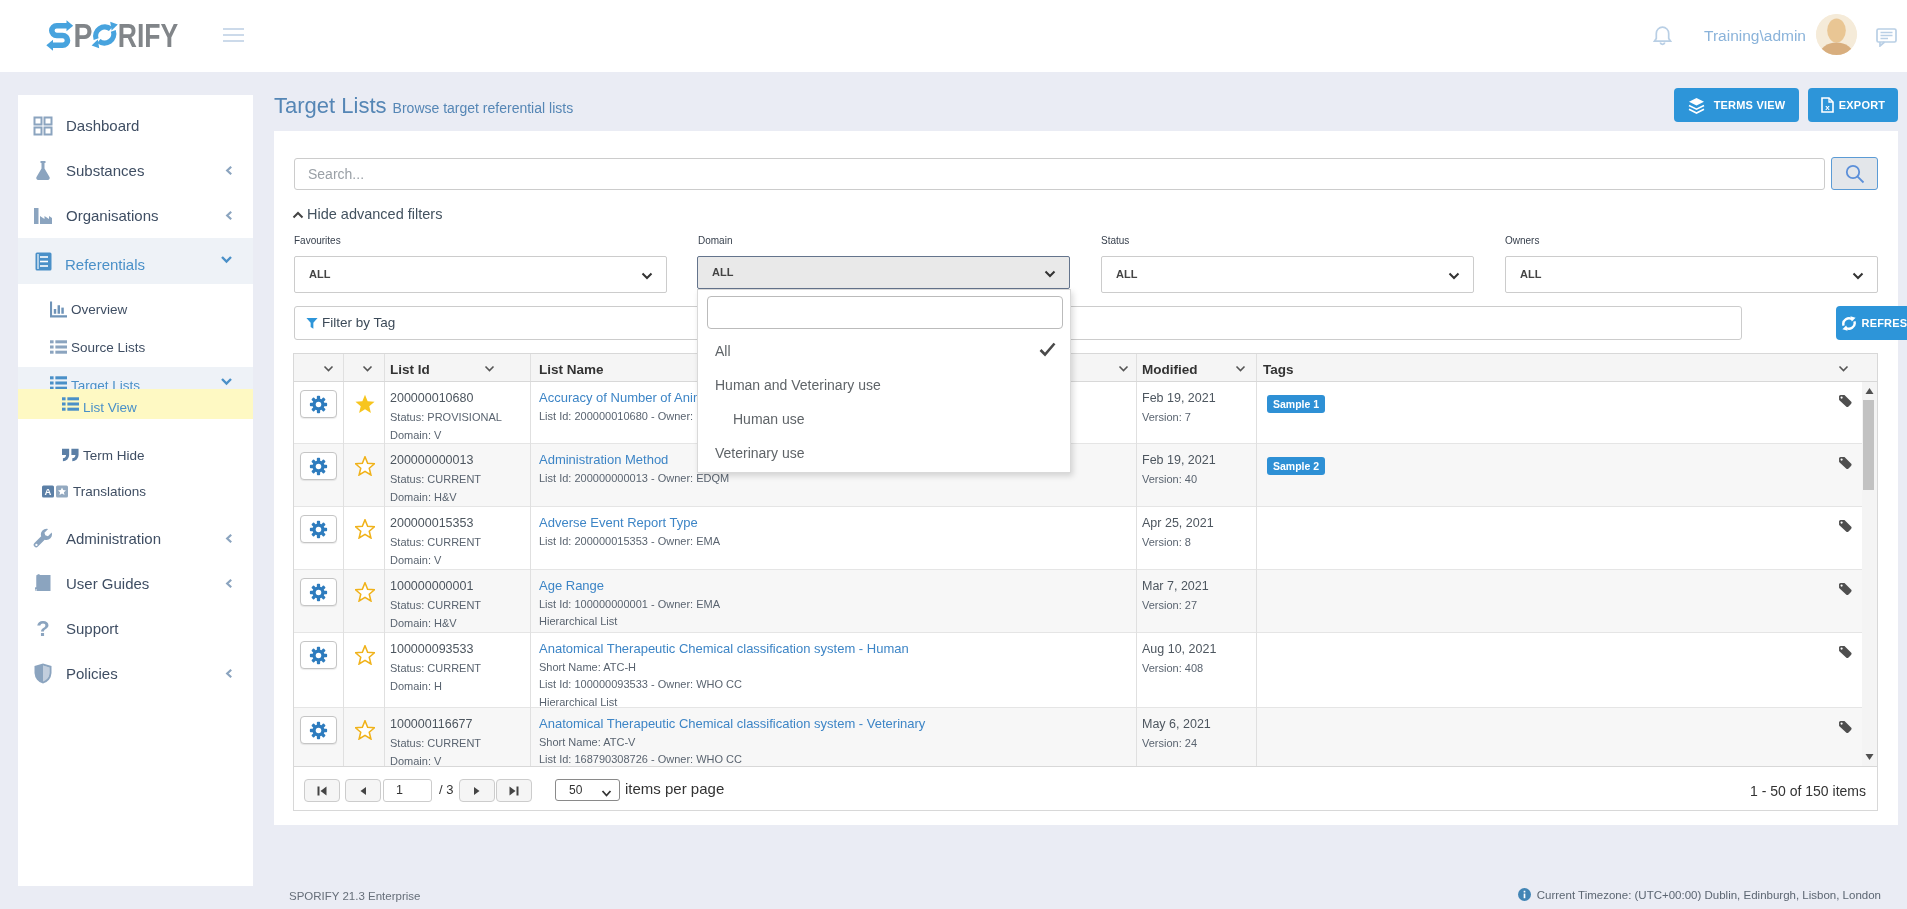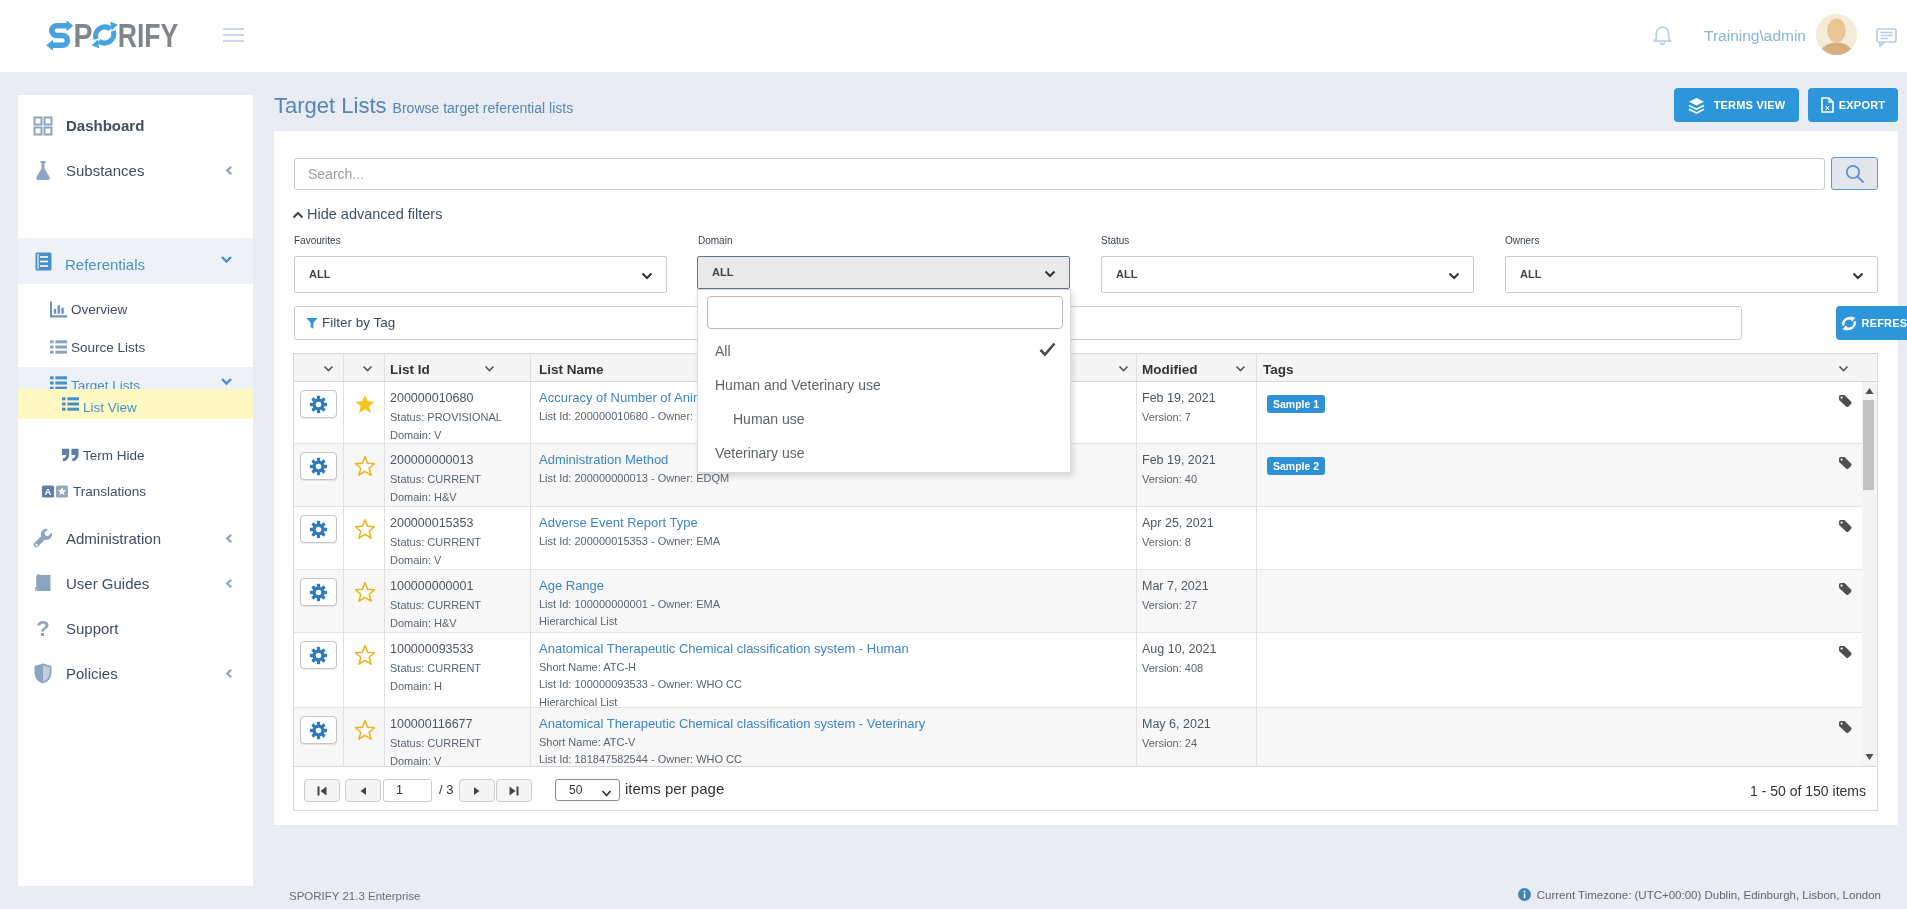--- a/index.html
+++ b/index.html
@@ -151,37 +151,50 @@
 
   <div class="nav" style="top:8px; height:45px;">
     <span class="ico">
         <svg width="20" height="20" viewBox="0 0 20 20" fill="none" stroke="#8ba4bf" stroke-width="2">
           <rect x="1.5" y="1.5" width="7" height="7"></rect>
           <rect x="11.5" y="1.5" width="7" height="7"></rect>
           <rect x="1.5" y="11.5" width="7" height="7"></rect>
           <rect x="11.5" y="11.5" width="7" height="7"></rect>
         </svg>
       </span>
-    <span class="lbl" style="left:48px;font-weight:bold;">Dashboard</span>
+    <span class="lbl" style="left:48px;">Dashboard</span>
   </div>
 
   <div class="nav" style="top:53px; height:45px;">
     <span class="ico">
         <svg width="18" height="21" viewBox="0 0 18 21" fill="#8ba4bf">
           <path d="M6.5 1 h5 v2 h-1 v5.5 l5 8.5 a2 2 0 0 1 -1.8 3 H4.3 a2 2 0 0 1 -1.8 -3 l5 -8.5 V3 h-1 z"></path>
         </svg>
       </span>
     <span class="lbl" style="left:48px;">Substances</span>
     <span class="chl">
         <svg width="8" height="11" viewBox="0 0 8 11">
           <path d="M6.2 1.8 L2.2 5.5 L6.2 9.2" stroke="#8ba4bf" stroke-width="2.2" fill="none"></path>
         </svg>
       </span>
   </div>
 
+  <div class="nav" style="top:98px; height:45px;">
+    <span class="ico">
+        <svg width="20" height="18" viewBox="0 0 20 18" fill="#8ba4bf">
+          <path d="M1 17 V1 h4.5 v16 z M7 17 V9 l4.5 3 V9 l4.5 3 V9 l3 2 v6 z"></path>
+        </svg>
+      </span>
+    <span class="lbl" style="left:48px;">Organisations</span>
+    <span class="chl">
+        <svg width="8" height="11" viewBox="0 0 8 11">
+          <path d="M6.2 1.8 L2.2 5.5 L6.2 9.2" stroke="#8ba4bf" stroke-width="2.2" fill="none"></path>
+        </svg>
+      </span>
+  </div>
 
   <div class="nav" style="top:143px; height:46px; background:#eef2f7;">
     <span class="ico">
         <svg width="17" height="19" viewBox="0 0 17 19">
           <rect x="0.5" y="0.5" width="16" height="18" rx="1.5" fill="#4a90c8"></rect>
           <g stroke="#fff" stroke-width="1.6">
             <line x1="5" y1="5" x2="13" y2="5"></line>
             <line x1="5" y1="9.5" x2="13" y2="9.5"></line>
             <line x1="5" y1="14" x2="13" y2="14"></line>
           </g>
@@ -626,21 +639,21 @@
             </g>
             <circle cx="11" cy="11" r="3.2" fill="#fff"></circle>
           </svg>
         </div>
         <div class="star">
           <svg width="20" height="20" viewBox="0 0 22 22">
             <polygon points="11,0.8 13.9,7.9 21.5,8.5 15.7,13.5 17.5,20.9 11,16.9 4.5,20.9 6.3,13.5 0.5,8.5 8.1,7.9" fill="#fff" stroke="#f0b21a" stroke-width="1.7"></polygon>
           </svg>
         </div>
         <div class="lid">100000116677<div class="meta">Status: CURRENT</div><div class="meta">Domain: V</div></div>
-        <div class="lname"><span class="lnk">Anatomical Therapeutic Chemical classification system - Veterinary</span><div class="meta">Short Name: ATC-V</div><div class="meta">List Id: 181847582544 - Owner: WHO CC</div></div>
+        <div class="lname"><span class="lnk">Anatomical Therapeutic Chemical classification system - Veterinary</span><div class="meta">Short Name: ATC-V</div><div class="meta">List Id: 168790308726 - Owner: WHO CC</div></div>
         <div class="mod">May 6, 2021<div class="meta">Version: 24</div></div>
         <div class="tagIco">
           <svg width="14" height="14" viewBox="0 0 14 14">
             <path d="M1 2.6 A1.6 1.6 0 0 1 2.6 1 l3.9 0.1 6.5 6.5 a1.7 1.7 0 0 1 0 2.4 l-2.5 2.5 a1.7 1.7 0 0 1 -2.4 0 L1.1 6.1 z" fill="#4f4f4f"></path>
             <circle cx="3.6" cy="3.6" r="1.1" fill="#fff"></circle>
           </svg>
         </div>
       </div>
     <div class="colb" style="left:49px; z-index:5;"></div>
     <div class="colb" style="left:90px; z-index:5;"></div>

